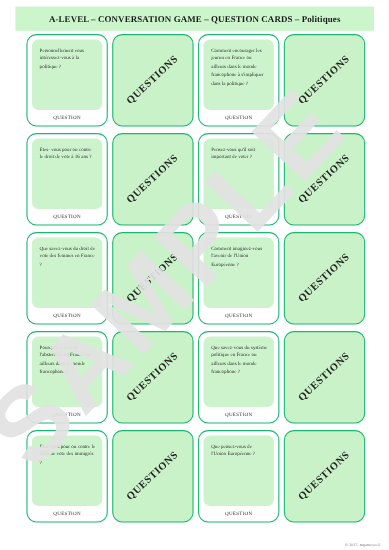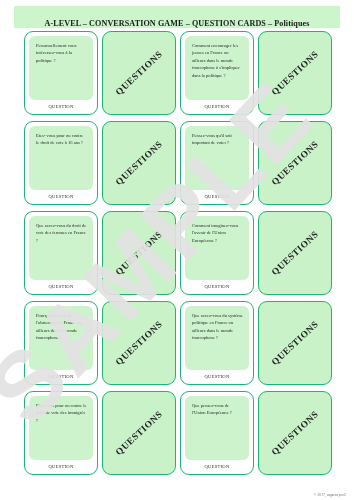--- a/index.html
+++ b/index.html
@@ -26,21 +26,21 @@
 
   
   .header-bar {
     position: absolute;
     left: 14px;
     top: 6px;
     width: 326px;
     height: 22px;
     background: #ccf5cc;
     display: flex;
-    align-items: flex-end;
+    align-items: center;
     justify-content: center;
     box-sizing: border-box;
   }
   .header-title {
     font-family: "Liberation Serif", serif;
     font-weight: bold;
     font-size: 8.1px;
     color: #1a1a1a;
     letter-spacing: 0.1px;
     white-space: nowrap;

